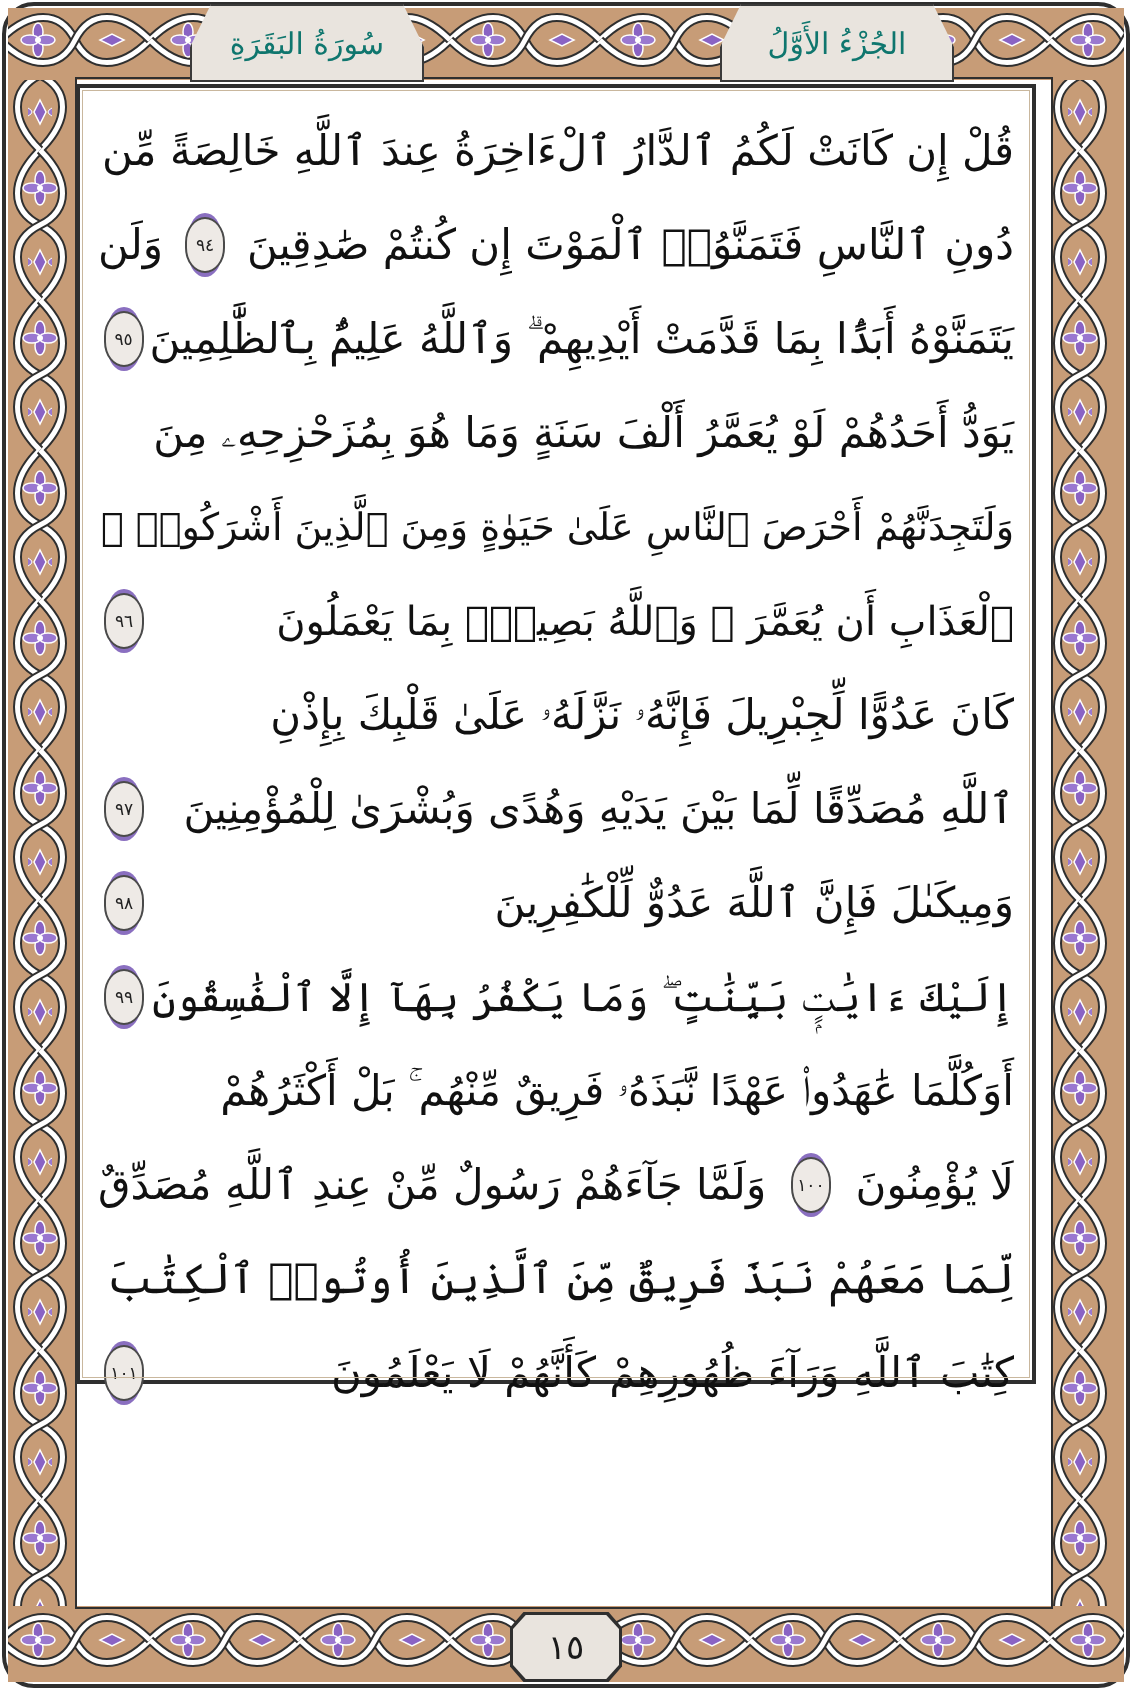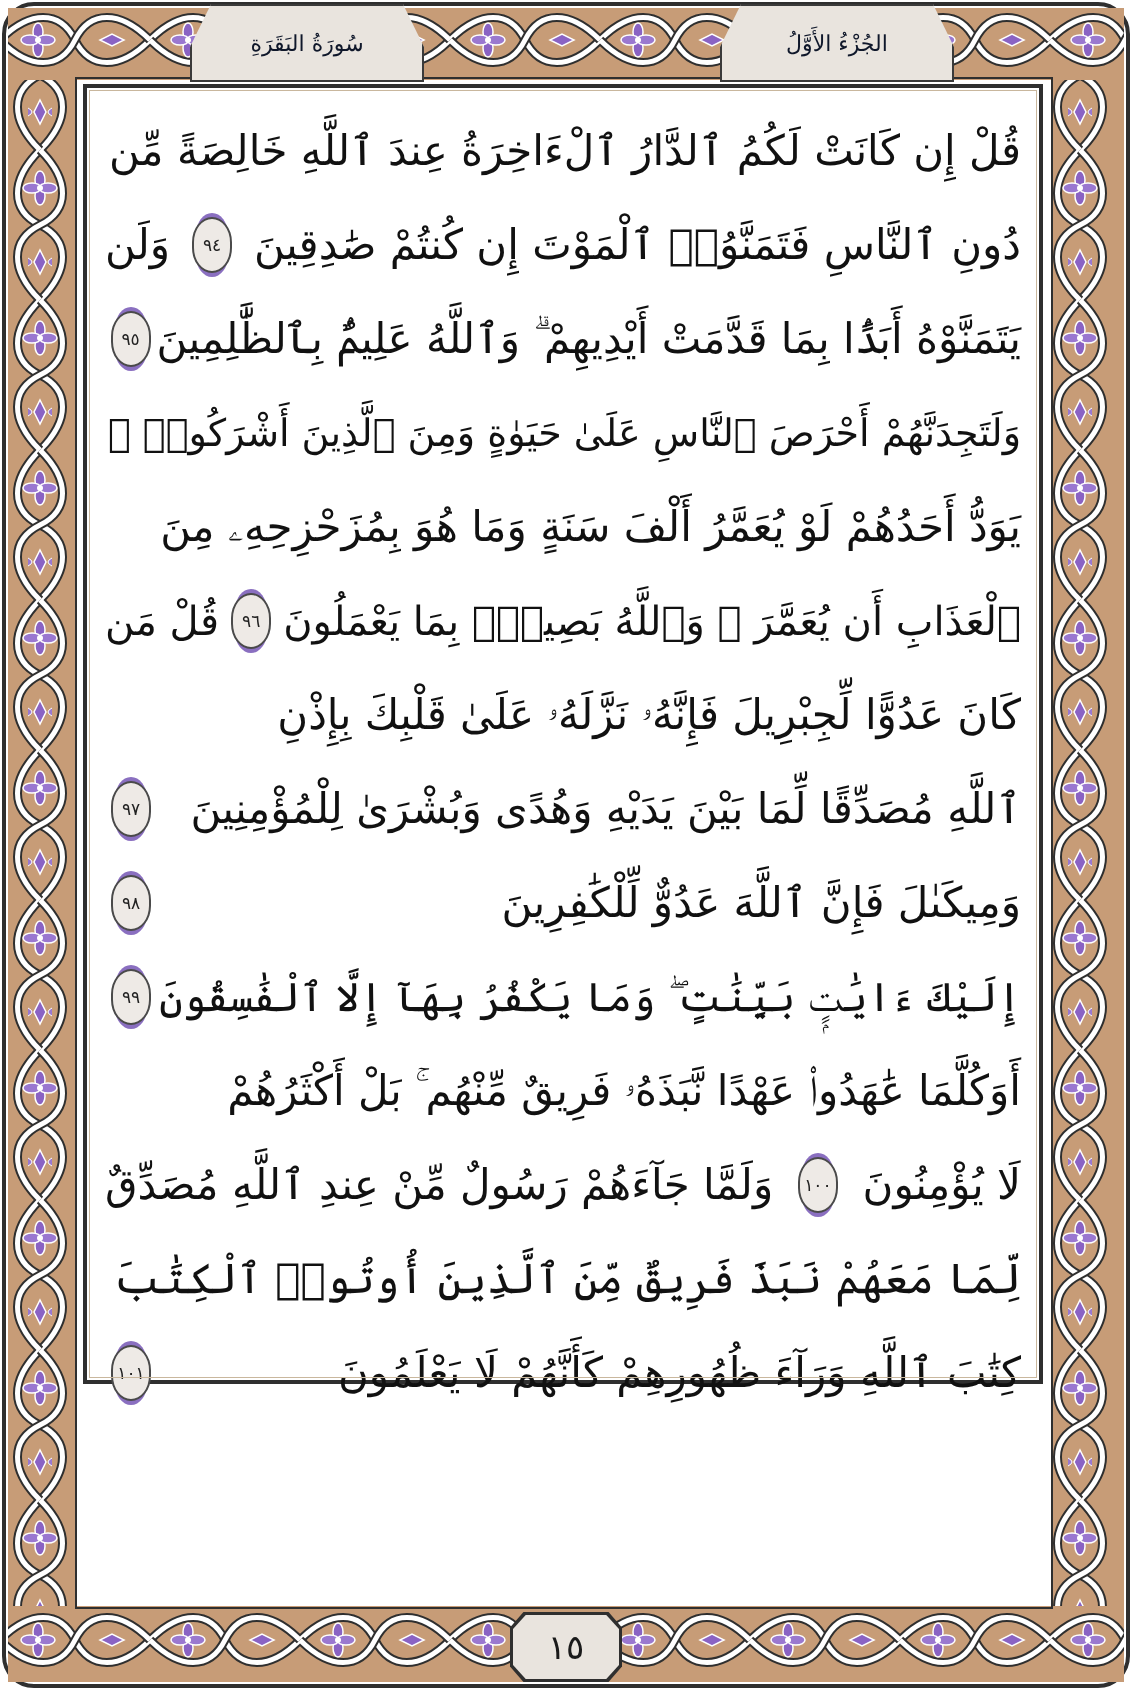--- a/index.html
+++ b/index.html
@@ -38,31 +38,31 @@
     }
     .cartouche-inner {
       position: absolute;
       inset: 2px;
       background: #e9e4de;
       clip-path: polygon(9% 0, 91% 0, 100% 55%, 100% 100%, 0 100%, 0 55%);
     }
     .cartouche-label {
       position: relative;
       font-family: "DejaVu Serif", serif;
-      font-size: 22px;
-      color: #0f172a;
+      font-size: 30px;
+      color: #0f766e;
       direction: rtl;
     }
     .cartouche-surah { left: 190px; width: 230px; }
     .cartouche-juz { left: 720px; width: 230px; }
 
     
     .text-box {
       position: absolute;
-      left: 83px;
+      left: 76px;
       top: 84px;
       width: 960px;
       height: 1300px;
       border: 4px solid #2f2f2f;
       background: #ffffff;
       box-sizing: border-box;
     }
     .text-box::after {
       content: "";
       position: absolute;
@@ -216,30 +216,29 @@
         </div>
         <div class="line" style="font-size: 42px;">
           <span class="seg">دُونِ ٱلنَّاسِ فَتَمَنَّوُا۟ ٱلْمَوْتَ إِن كُنتُمْ صَٰدِقِينَ</span>
           <span class="ayah-marker">٩٤</span>
           <span class="seg">وَلَن</span>
         </div>
         <div class="line" style="font-size: 42px;">
           <span class="seg">يَتَمَنَّوْهُ أَبَدًۢا بِمَا قَدَّمَتْ أَيْدِيهِمْ ۗ وَٱللَّهُ عَلِيمٌۢ بِٱلظَّٰلِمِينَ</span>
           <span class="ayah-marker">٩٥</span>
         </div>
+        <div class="line" style="font-size: 42px;">
+          <span class="seg">يَوَدُّ أَحَدُهُمْ لَوْ يُعَمَّرُ أَلْفَ سَنَةٍ وَمَا هُوَ بِمُزَحْزِحِهِۦ مِنَ</span>
+        </div>
         <div class="line" style="font-size: 38px;">
           <span class="seg">وَلَتَجِدَنَّهُمْ أَحْرَصَ ٱلنَّاسِ عَلَىٰ حَيَوٰةٍ وَمِنَ ٱلَّذِينَ أَشْرَكُوا۟ ۚ</span>
-        </div>
-        <div class="line" style="font-size: 42px;">
-          <span class="seg">يَوَدُّ أَحَدُهُمْ لَوْ يُعَمَّرُ أَلْفَ سَنَةٍ وَمَا هُوَ بِمُزَحْزِحِهِۦ مِنَ</span>
         </div>
         <div class="line" style="font-size: 40px;">
           <span class="seg">ٱلْعَذَابِ أَن يُعَمَّرَ ۗ وَٱللَّهُ بَصِيرٌۢ بِمَا يَعْمَلُونَ</span>
           <span class="ayah-marker">٩٦</span>
-          <span class="seg">قُلْ مَن</span>
         </div>
         <div class="line" style="font-size: 42px; align-items: center;">
           <span class="seg">كَانَ عَدُوًّا لِّجِبْرِيلَ فَإِنَّهُۥ نَزَّلَهُۥ عَلَىٰ قَلْبِكَ بِإِذْنِ</span>
         </div>
         <div class="line" style="font-size: 42px;">
           <span class="seg">ٱللَّهِ مُصَدِّقًا لِّمَا بَيْنَ يَدَيْهِ وَهُدًى وَبُشْرَىٰ لِلْمُؤْمِنِينَ</span>
           <span class="ayah-marker">٩٧</span>
         </div>
         <div class="line" style="font-size: 42px;">
           <span class="seg">وَمِيكَىٰلَ فَإِنَّ ٱللَّهَ عَدُوٌّ لِّلْكَٰفِرِينَ</span>

